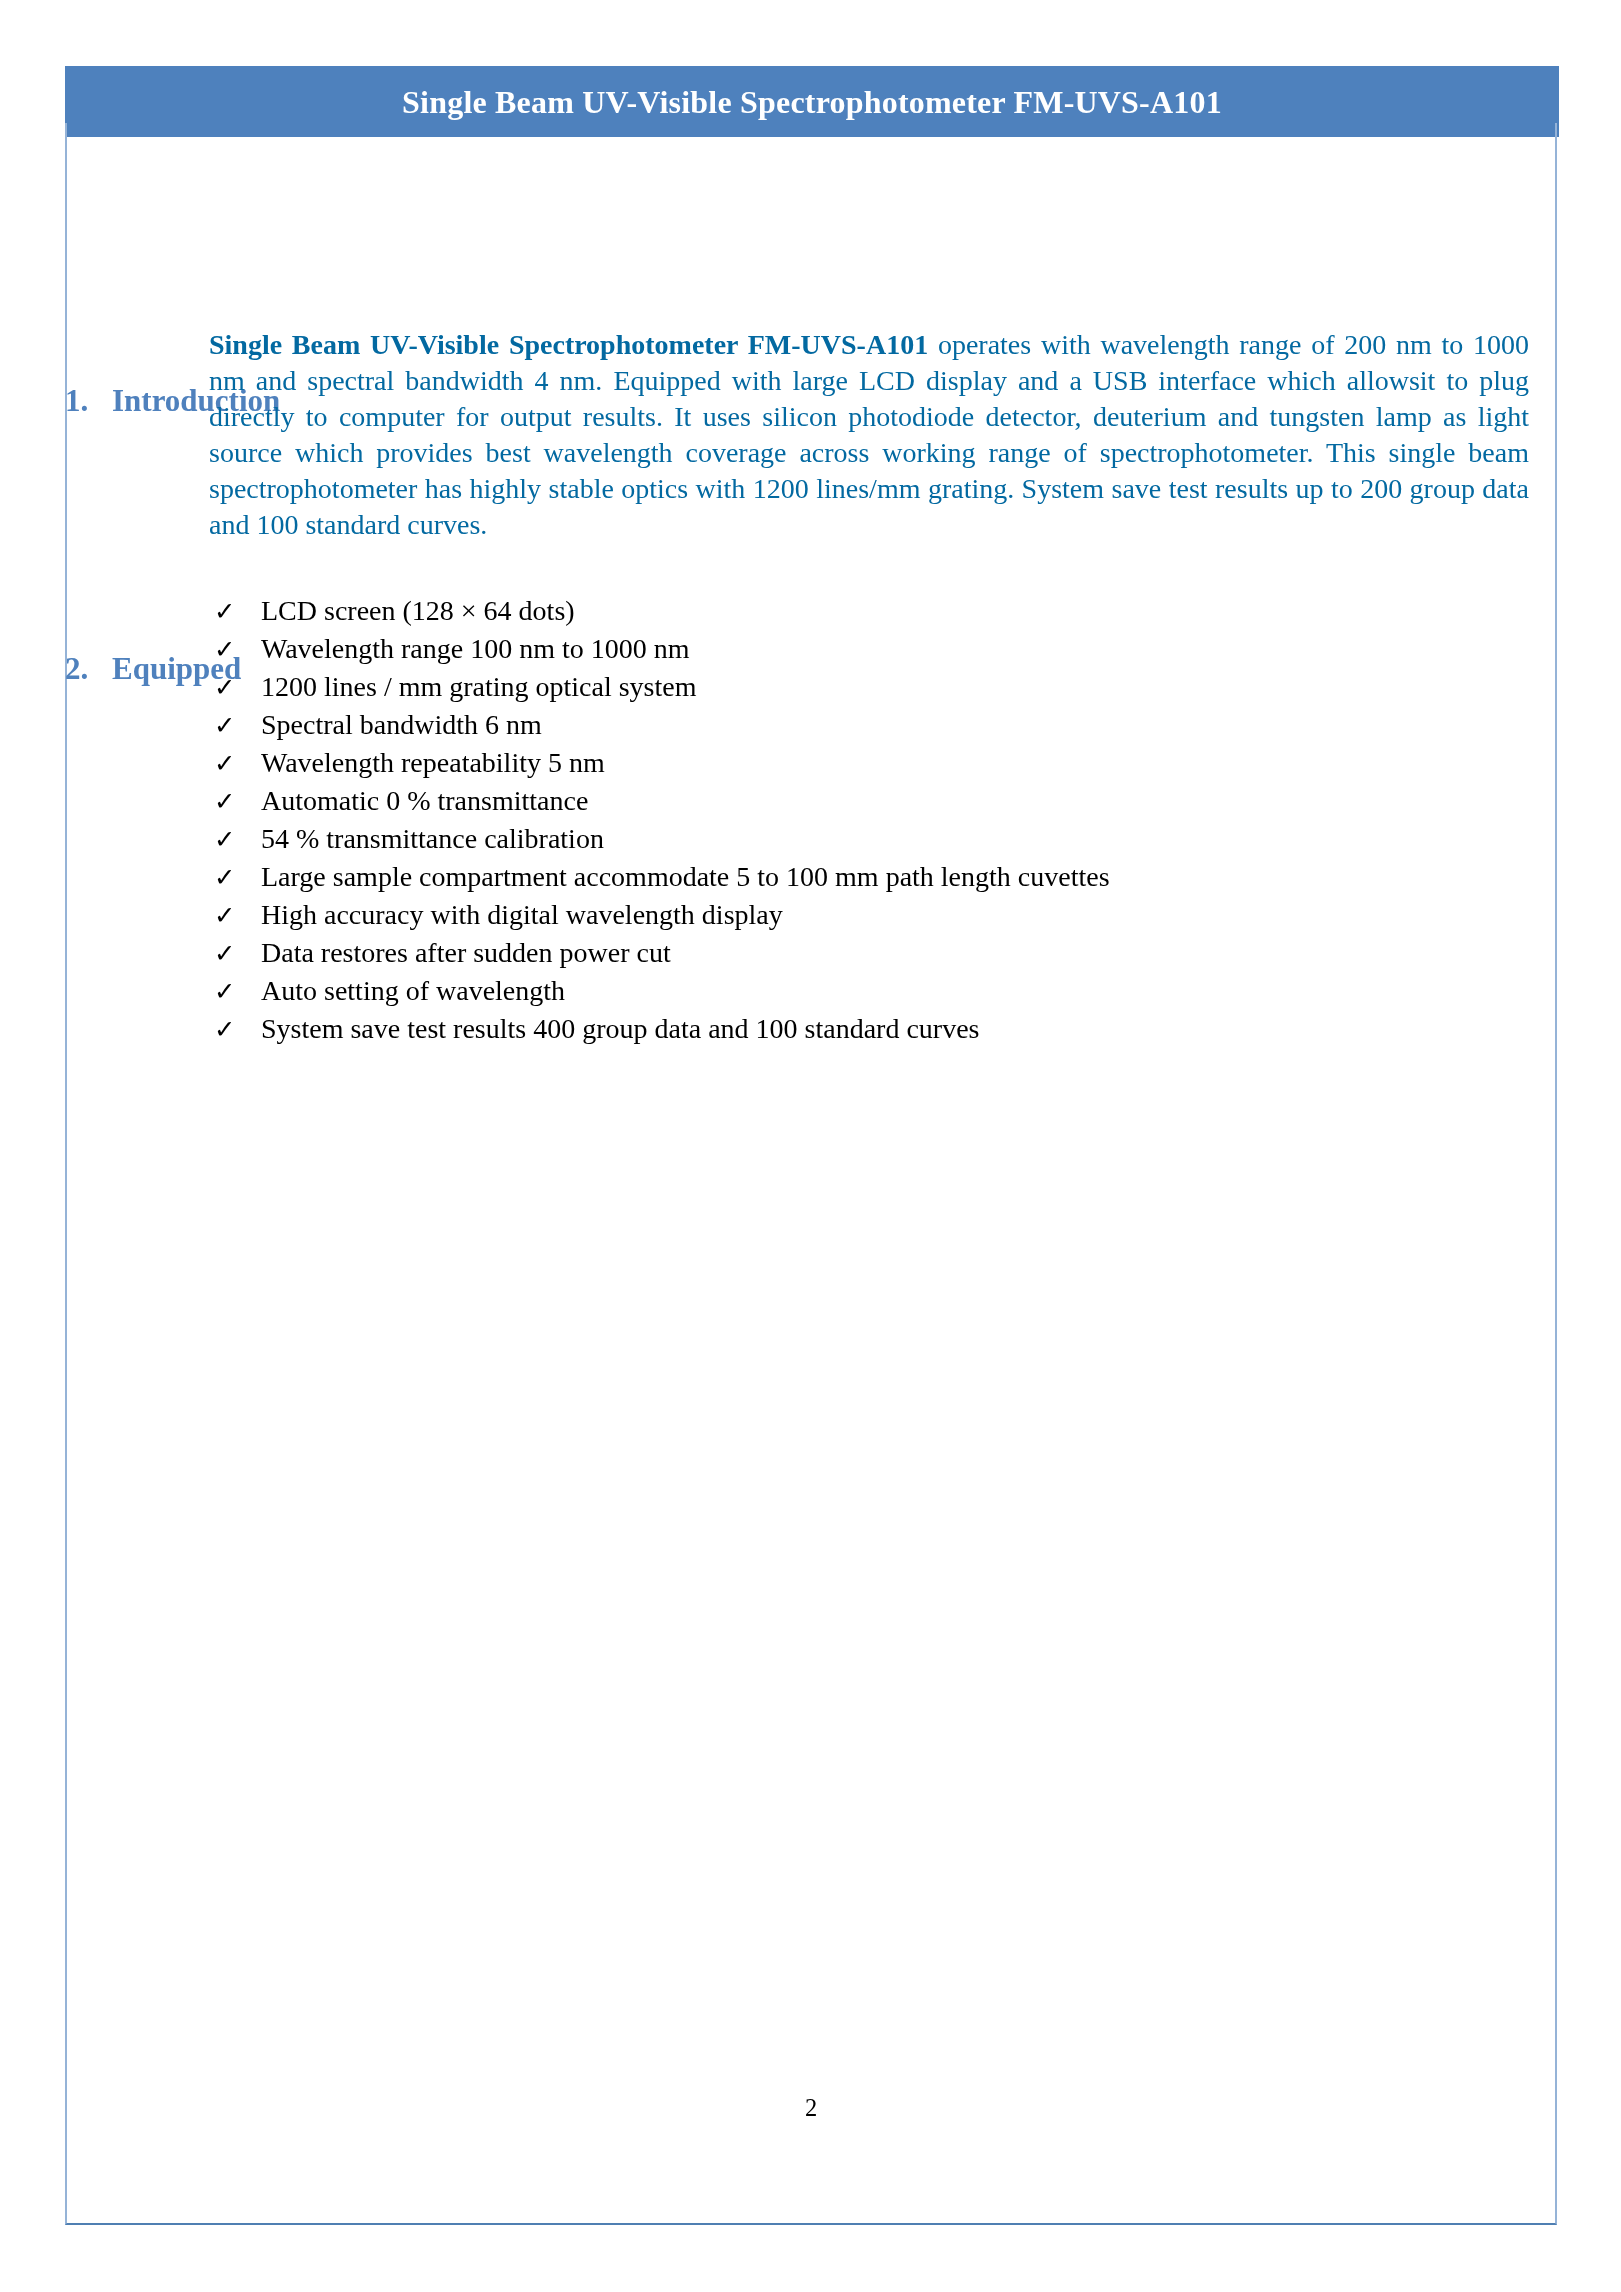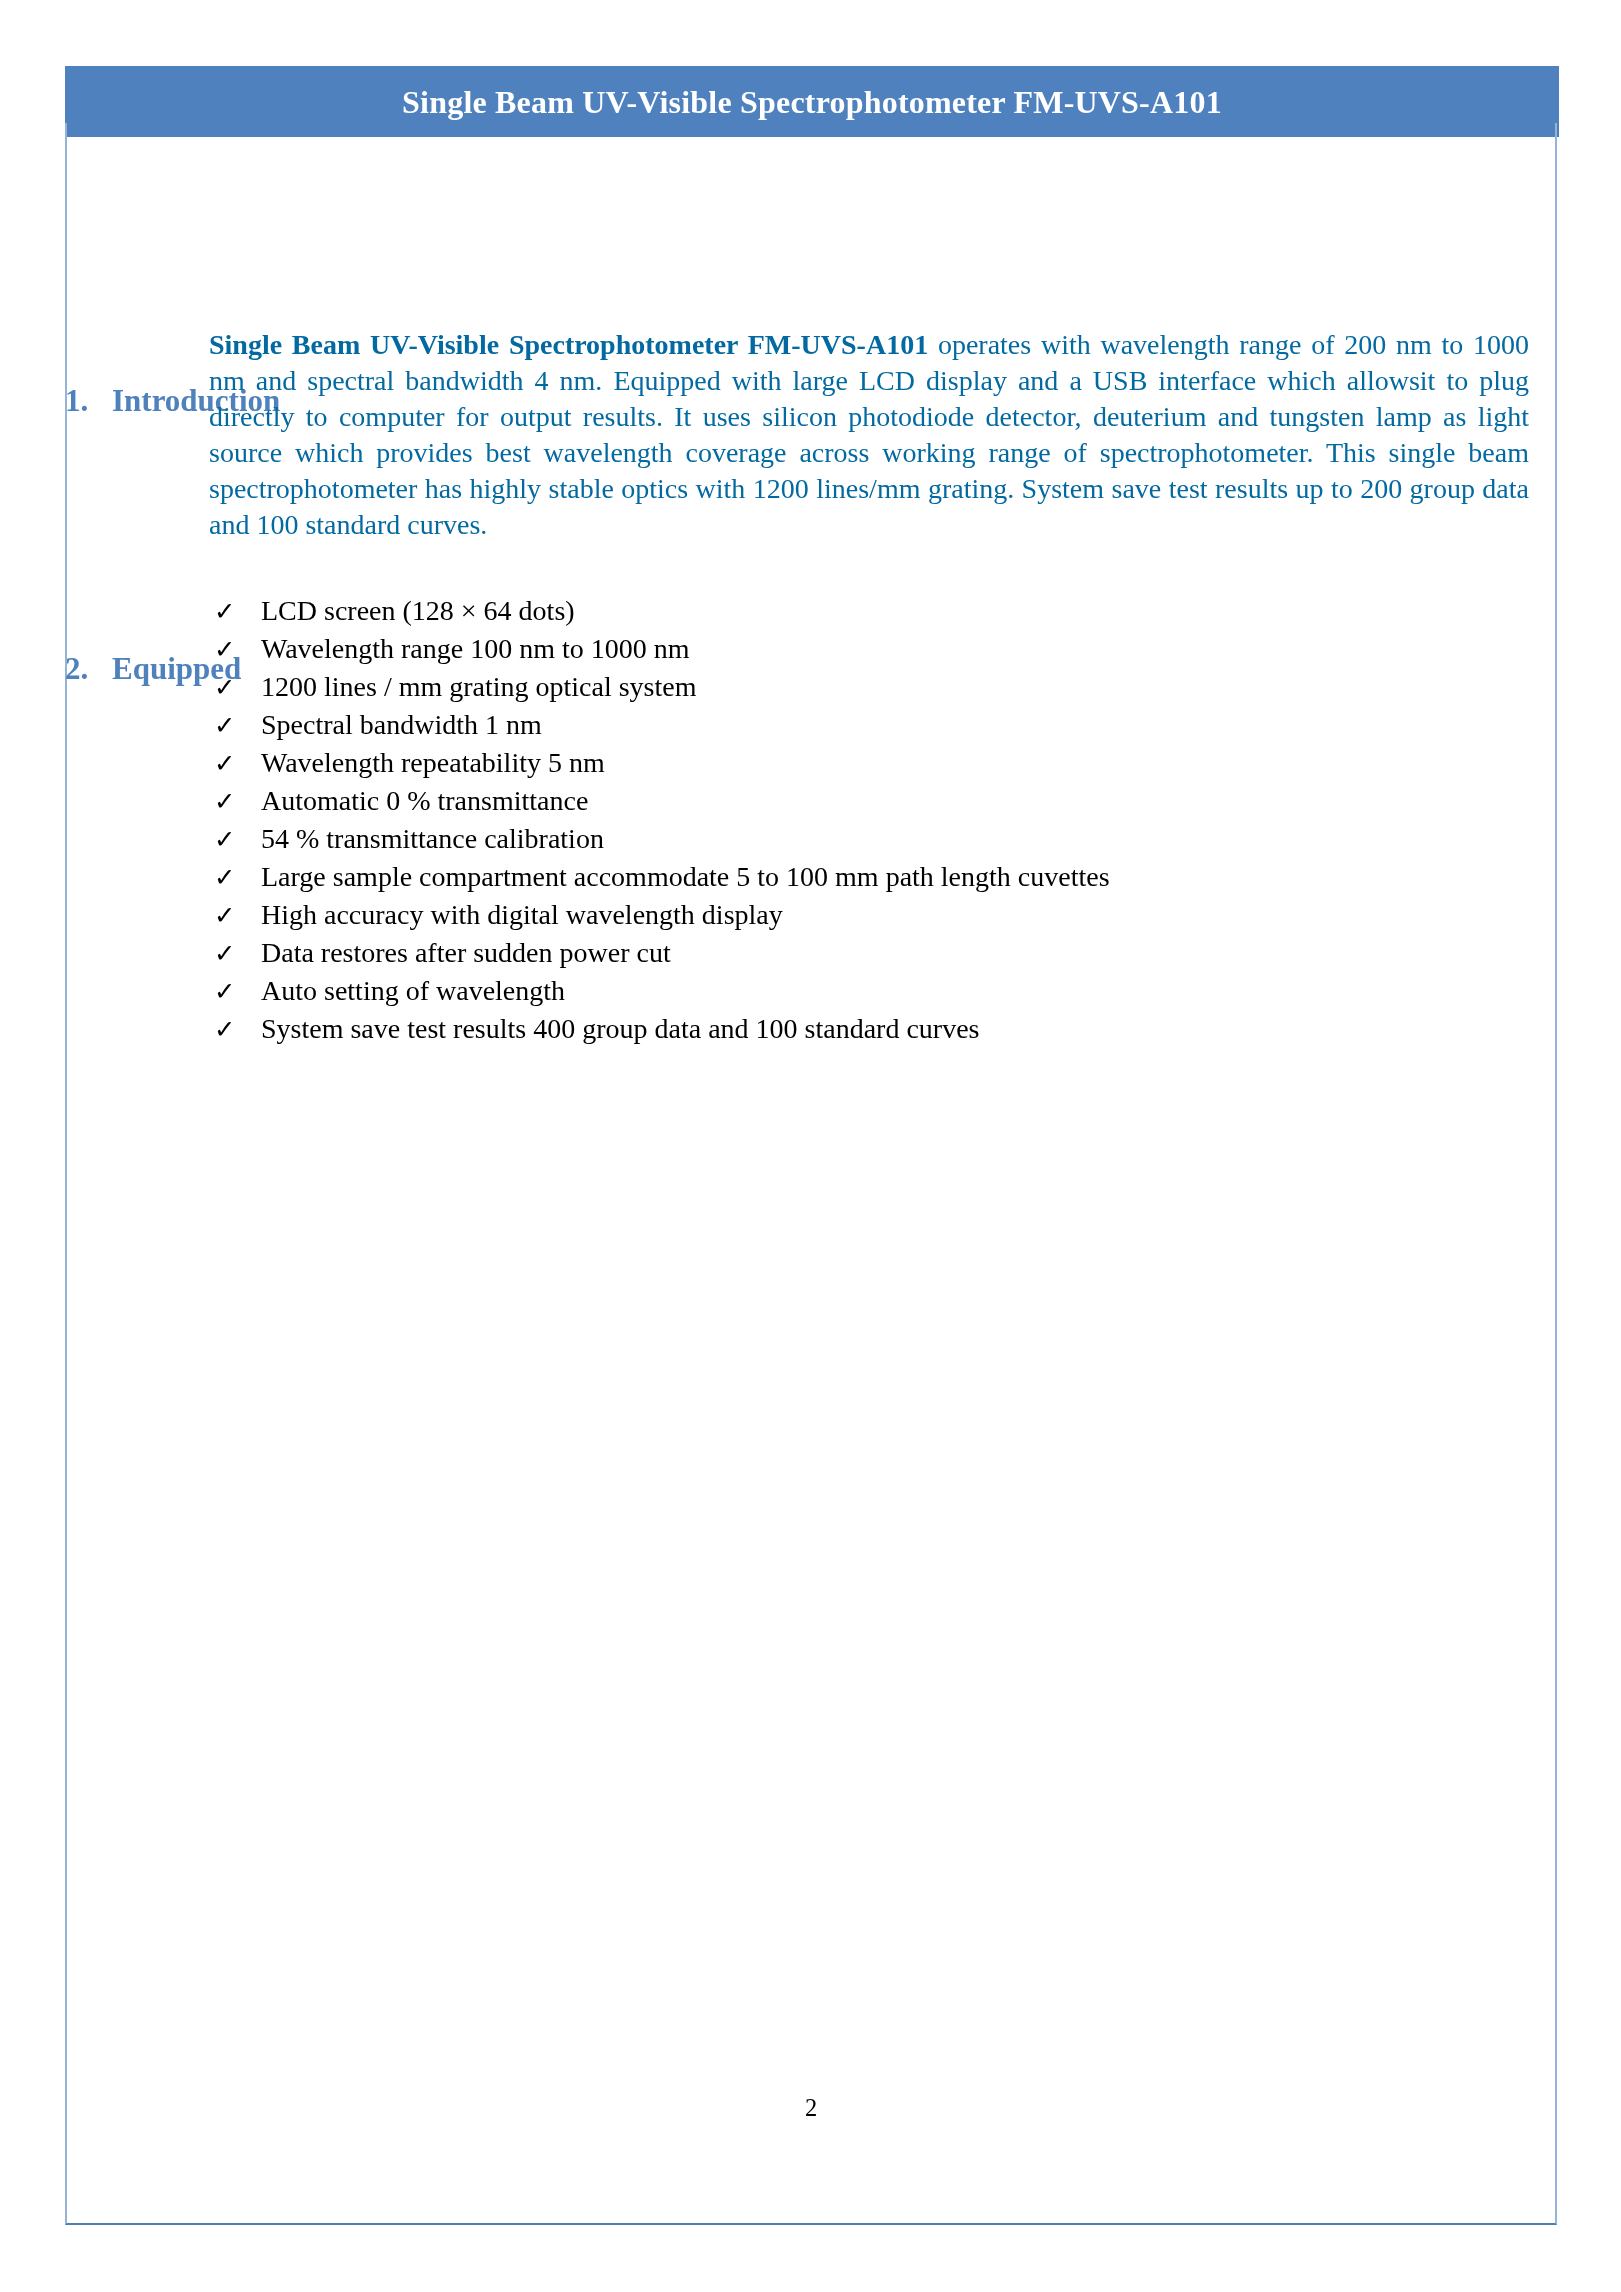--- a/index.html
+++ b/index.html
@@ -200,21 +200,21 @@
         <li class="feature-item">
           <span class="feature-check">✓</span>
           <span class="feature-text">Wavelength range 100 nm to 1000 nm</span>
         </li>
         <li class="feature-item">
           <span class="feature-check">✓</span>
           <span class="feature-text">1200 lines / mm grating optical system</span>
         </li>
         <li class="feature-item">
           <span class="feature-check">✓</span>
-          <span class="feature-text">Spectral bandwidth 1 nm</span>
+          <span class="feature-text">Spectral bandwidth 6 nm</span>
         </li>
         <li class="feature-item">
           <span class="feature-check">✓</span>
           <span class="feature-text">Wavelength repeatability 5 nm</span>
         </li>
         <li class="feature-item">
           <span class="feature-check">✓</span>
           <span class="feature-text">Automatic 0 % transmittance</span>
         </li>
         <li class="feature-item">

